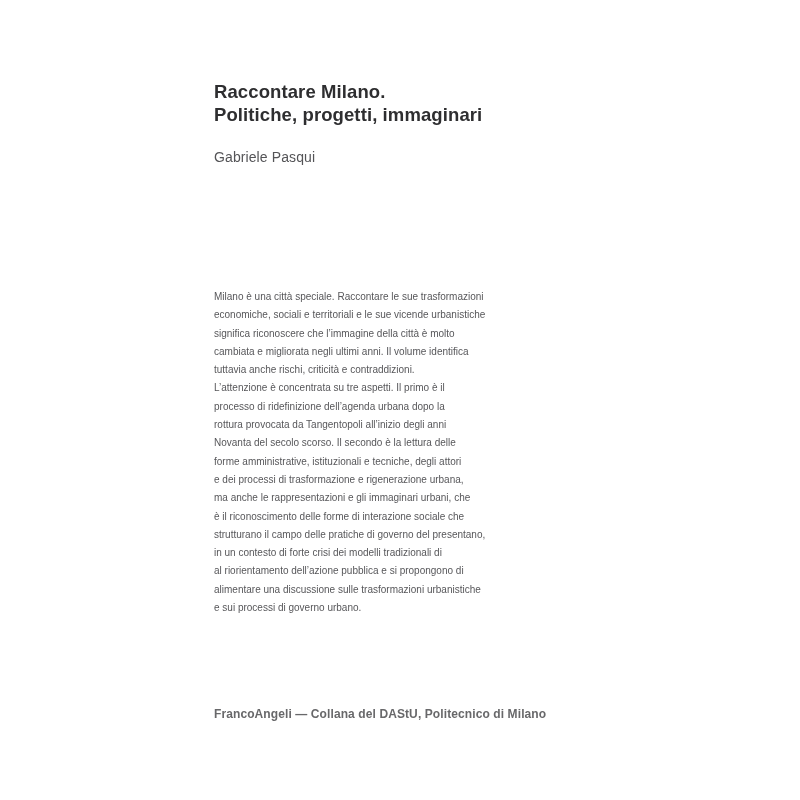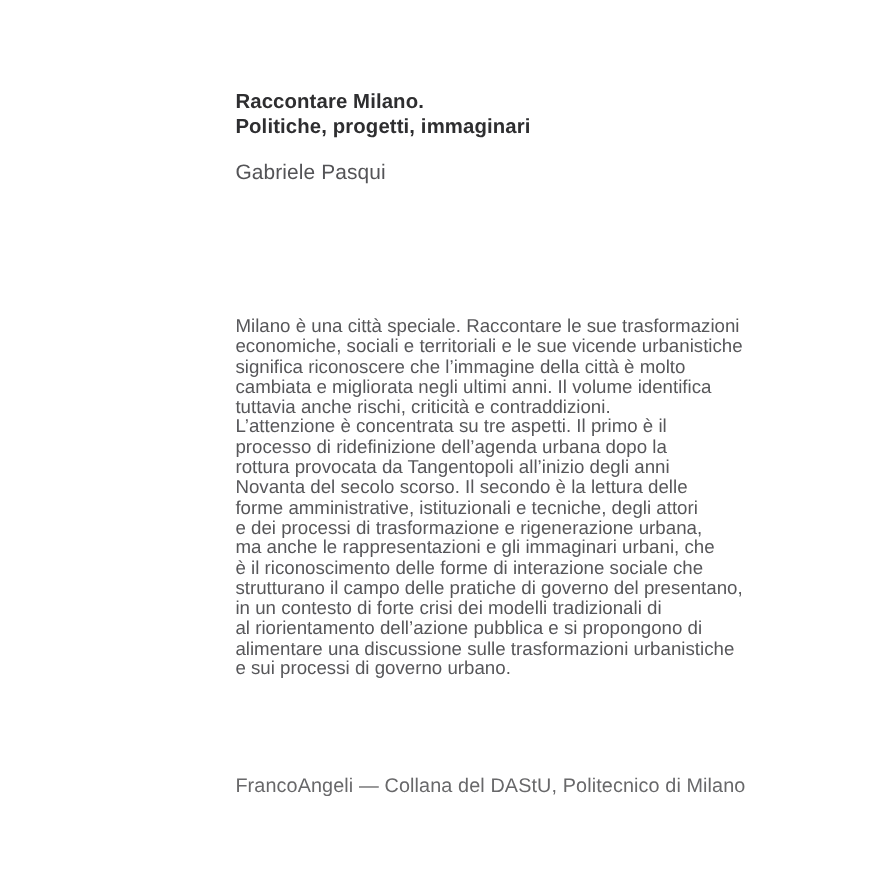--- a/index.html
+++ b/index.html
@@ -24,38 +24,38 @@
     font-weight: 700;
     font-size: 18.5px;
     line-height: 23px;
     color: #2e2e30;
     letter-spacing: 0.1px;
     white-space: nowrap;
   }
   .author {
     top: 146px;
     font-weight: 400;
-    font-size: 19px;
+    font-size: 14px;
     line-height: 23px;
     color: #545457;
     letter-spacing: 0.1px;
     white-space: nowrap;
   }
   .description {
     top: 288px;
     font-weight: 400;
-    font-size: 17px;
+    font-size: 10px;
     line-height: 18.3px;
     color: #57575a;
     white-space: nowrap;
   }
   .publisher {
     top: 706px;
-    font-weight: 400;
-    font-size: 18px;
+    font-weight: 700;
+    font-size: 12px;
     line-height: 16px;
     color: #68686a;
     letter-spacing: 0.1px;
     white-space: nowrap;
   }
 </style>
 </head>
 <body>
 
 <div class="page">

